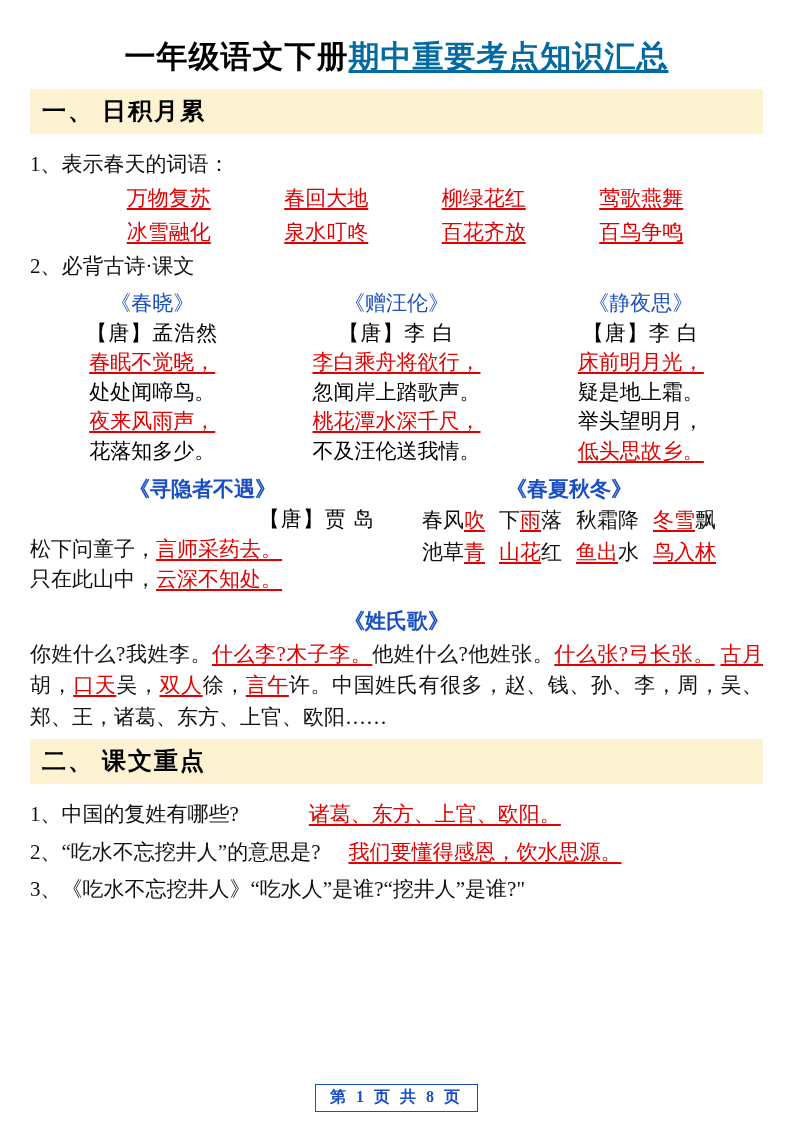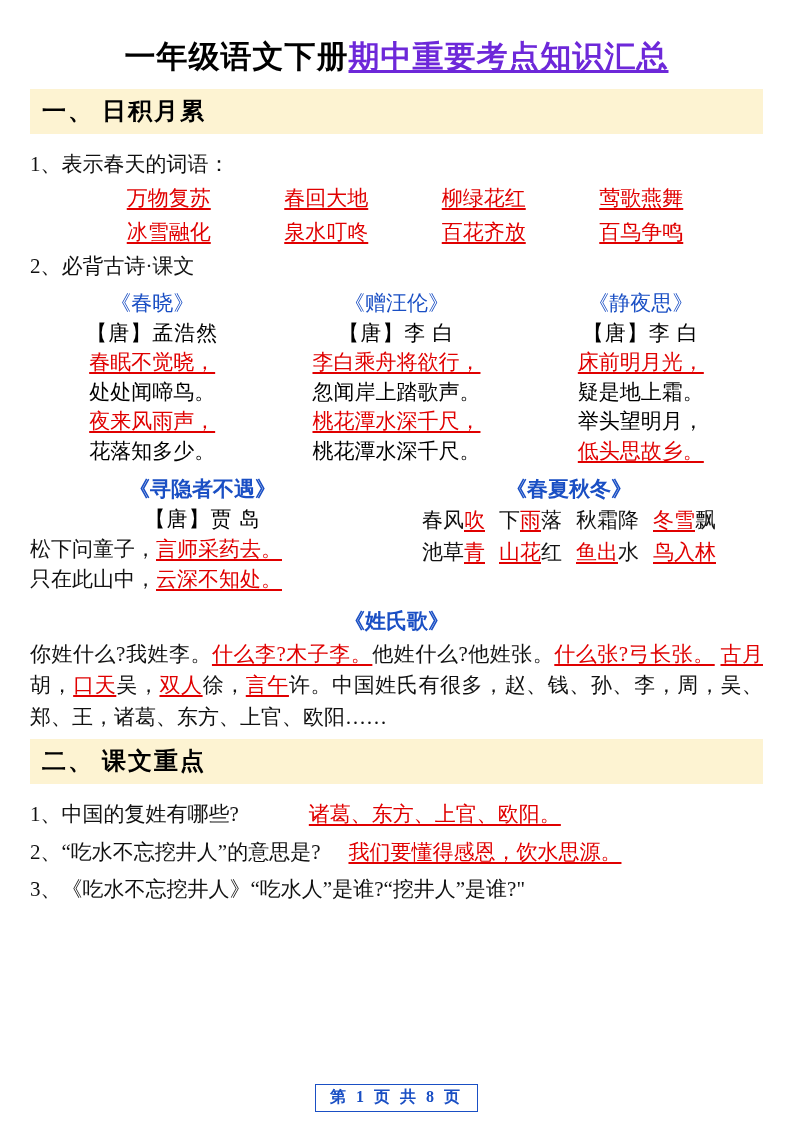--- a/index.html
+++ b/index.html
@@ -26,21 +26,21 @@
     text-align: center;
     font-size: 31px;
     font-weight: bold;
     letter-spacing: 1px;
     margin: 10px 0 12px 0;
     line-height: 1.25;
     white-space: nowrap;
   }
   .title .t-black { color: #000; }
   .title .t-red {
-    color: #6d28d9;
+    color: #0369a1;
     text-decoration: underline;
     text-underline-offset: 3px;
   }
   .section-bar {
     background: #fdf3d2;
     font-size: 24px;
     font-weight: bold;
     color: #000;
     padding: 6px 12px 7px 12px;
     margin: 6px 0 15px 0;
@@ -201,36 +201,36 @@
       <div class="poem-line">处处闻啼鸟。</div>
       <div class="poem-line hl">夜来风雨声，</div>
       <div class="poem-line">花落知多少。</div>
     </div>
     <div class="poem-col">
       <div class="poem-title">《赠汪伦》</div>
       <div class="poem-author">【唐】李 白</div>
       <div class="poem-line hl">李白乘舟将欲行，</div>
       <div class="poem-line">忽闻岸上踏歌声。</div>
       <div class="poem-line hl">桃花潭水深千尺，</div>
-      <div class="poem-line">桃花潭水深千尺。</div>
+      <div class="poem-line">不及汪伦送我情。</div>
     </div>
     <div class="poem-col">
       <div class="poem-title">《静夜思》</div>
       <div class="poem-author">【唐】李 白</div>
       <div class="poem-line hl">床前明月光，</div>
       <div class="poem-line">疑是地上霜。</div>
       <div class="poem-line">举头望明月，</div>
       <div class="poem-line hl">低头思故乡。</div>
     </div>
   </div>
 
   <div class="two-col">
     <div class="left-poem">
       <div class="sub-title-center">《寻隐者不遇》</div>
-      <div class="poem-author" style="text-align:center;">【唐】贾 岛</div>
+      <div class="poem-author" style="text-align:right;">【唐】贾 岛</div>
       <div class="poem-body">
         <span>松下问童子，</span><span class="red u">言师采药去。</span>
       </div>
       <div class="poem-body">
         <span>只在此山中，</span><span class="red u">云深不知处。</span>
       </div>
     </div>
 
     <div class="right-seasons">
       <div class="sub-title-center">《春夏秋冬》</div>

